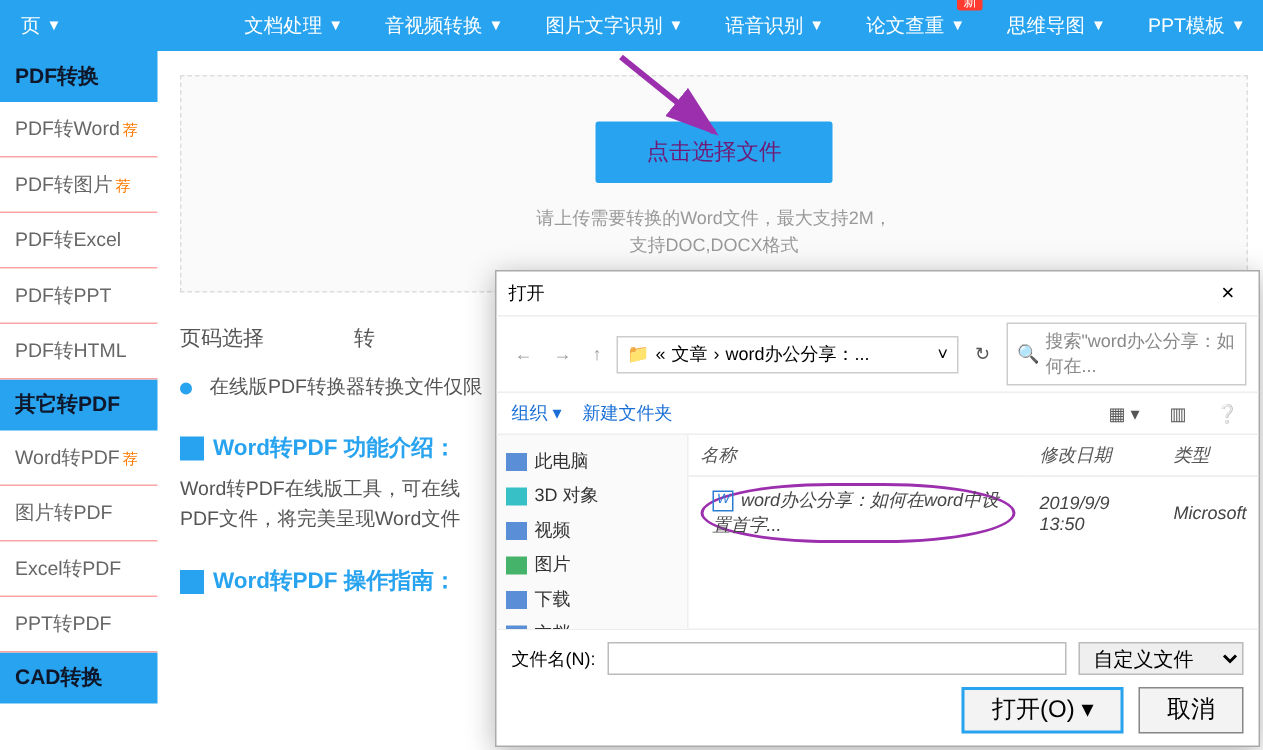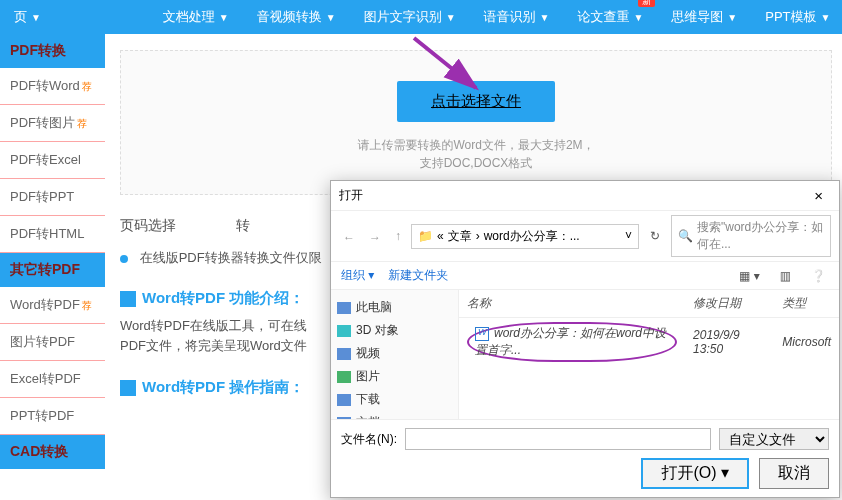--- a/index.html
+++ b/index.html
@@ -7,28 +7,28 @@
   
   
   .topnav { height: 34px; background: #28a3ef; display: flex; align-items: stretch; color: #fff; font-size: 13px; }
   .topnav .item { display: flex; align-items: center; padding: 0 14px; cursor: pointer; position: relative; white-space: nowrap; }
   .topnav .item.active { background: #0f7fc8; margin-top: 48px; }
   .topnav .caret { margin-left: 4px; font-size: 10px; }
   .topnav .badge { position: absolute; top: -5px; right: 2px; background: #ff3b30; color: #fff; font-size: 9px; padding: 0 4px; border-radius: 2px; line-height: 12px; }
   
   
   .sidebar { position: absolute; left: 0; top: 34px; width: 105px; background: #fff; }
-  .side-head { background: #28a3ef; color: #7f1d1d; padding: 8px 10px; font-size: 14px; font-weight: bold; }
+  .side-head { background: #28a3ef; color: #0f172a; padding: 8px 10px; font-size: 14px; font-weight: bold; }
   .side-item { padding: 9px 10px; color: #666; font-size: 13px; border-bottom: 1px solid #fca5a5; cursor: pointer; position: relative; }
   .side-item .hot { color: #ff7a00; font-size: 10px; margin-left: 2px; }
   
   
   .main { position: absolute; left: 120px; top: 50px; right: 10px; }
   .upload-box { border: 1px dashed #ddd; background: #fafafa; padding: 30px 0 22px; text-align: center; }
-  .upload-btn { display: inline-block; background: #28a3ef; color: #000000; padding: 11px 34px; font-size: 15px; border-radius: 2px; cursor: pointer; text-decoration: underline; }
+  .upload-btn { display: inline-block; background: #28a3ef; color: #701a75; padding: 11px 34px; font-size: 15px; border-radius: 2px; cursor: pointer; }
   .upload-hint { margin-top: 14px; color: #999; font-size: 12px; line-height: 18px; }
   
   .row-label { margin-top: 22px; display: flex; align-items: center; gap: 60px; color: #555; font-size: 14px; }
   .radio-row { margin-top: 14px; color: #555; font-size: 13px; }
   .radio-row .dot { display:inline-block; width:8px; height:8px; border-radius:50%; border:2px solid #28a3ef; background:#28a3ef; margin-right:8px; vertical-align:middle; }
   
   .section-title { margin-top: 22px; color: #28a3ef; font-size: 15px; font-weight: bold; display: flex; align-items: center; gap: 6px; }
   .section-title .ico { width: 16px; height: 16px; background: #28a3ef; display: inline-block; }
   .section-body { margin-top: 8px; color: #555; font-size: 13px; line-height: 20px; }
   

